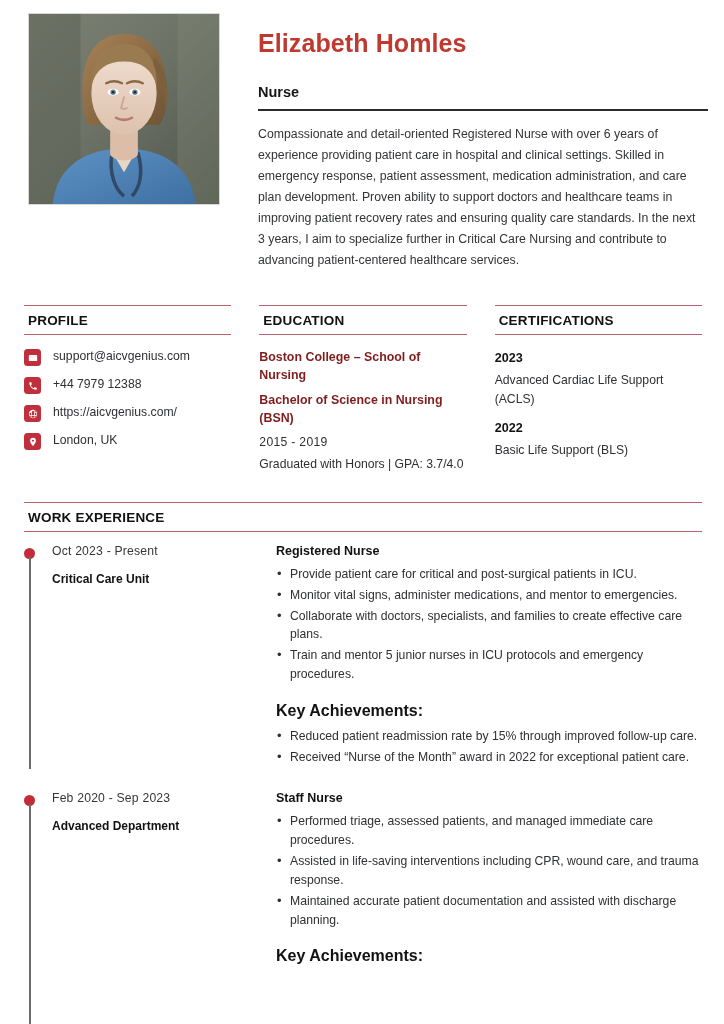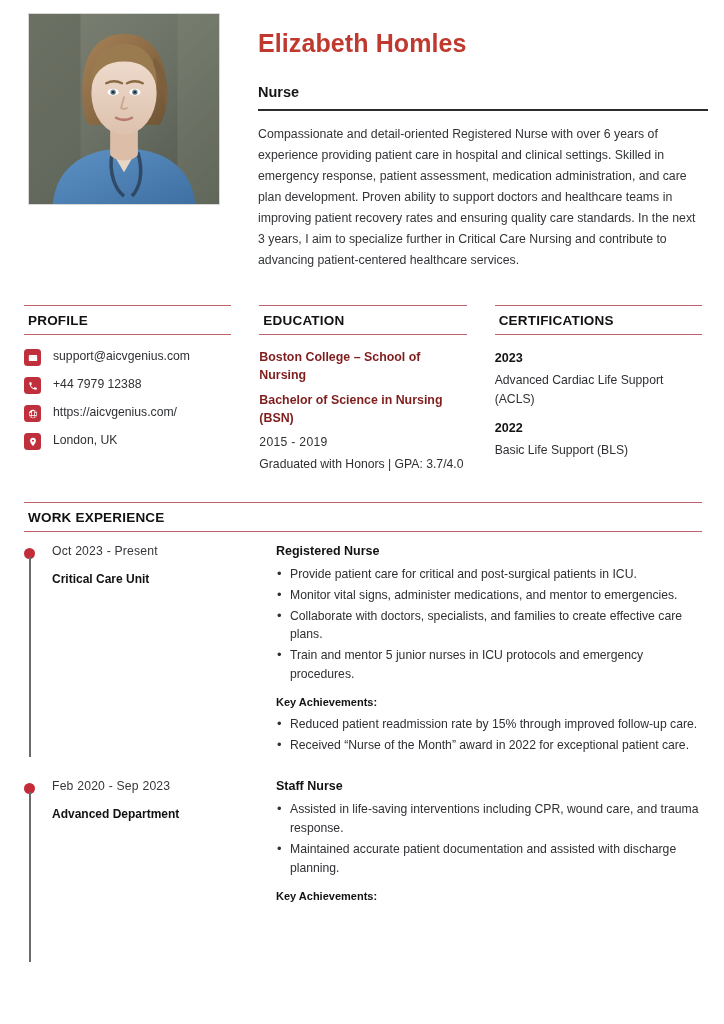--- a/index.html
+++ b/index.html
@@ -130,21 +130,21 @@
   ul.bul { list-style: none; margin-top: 7px; }
   ul.bul li {
     position: relative; padding-left: 14px;
     font-size: 12.2px; line-height: 1.55; color: #2f3033; margin-bottom: 2px;
   }
   ul.bul li:before {
     content: "•"; position: absolute; left: 1px; top: -1px;
     font-size: 13px; color: #2f3033;
   }
 
-  .ka-title { margin-top: 12px; font-size: 11px; font-weight: 700; color: #121212; }
+  .ka-title { margin-top: 18px; font-size: 16px; font-weight: 700; color: #121212; }
 
   .job2 { margin-top: 22px; }
   .job2 .tl-line { bottom: -60px; }
 </style>
 </head>
 <body>
 
 <div class="page">
 
   <div class="header">
@@ -329,20 +329,21 @@
           <span class="tl-dot"></span>
           <span class="tl-line"></span>
         </div>
         <div class="job-left">
           <div class="job-dates">Feb 2020  -  Sep 2023</div>
           <div class="job-dept">Advanced Department</div>
         </div>
         <div class="job-right">
           <div class="job-role">Staff Nurse</div>
           <ul class="bul">
+            <li>Performed triage, assessed patients, and managed immediate care procedures.</li>
             <li>Assisted in life-saving interventions including CPR, wound care, and trauma response.</li>
             <li>Maintained accurate patient documentation and assisted with discharge planning.</li>
           </ul>
           <div class="ka-title">Key Achievements:</div>
         </div>
       </div>
 
     </div>
   </div>
 

